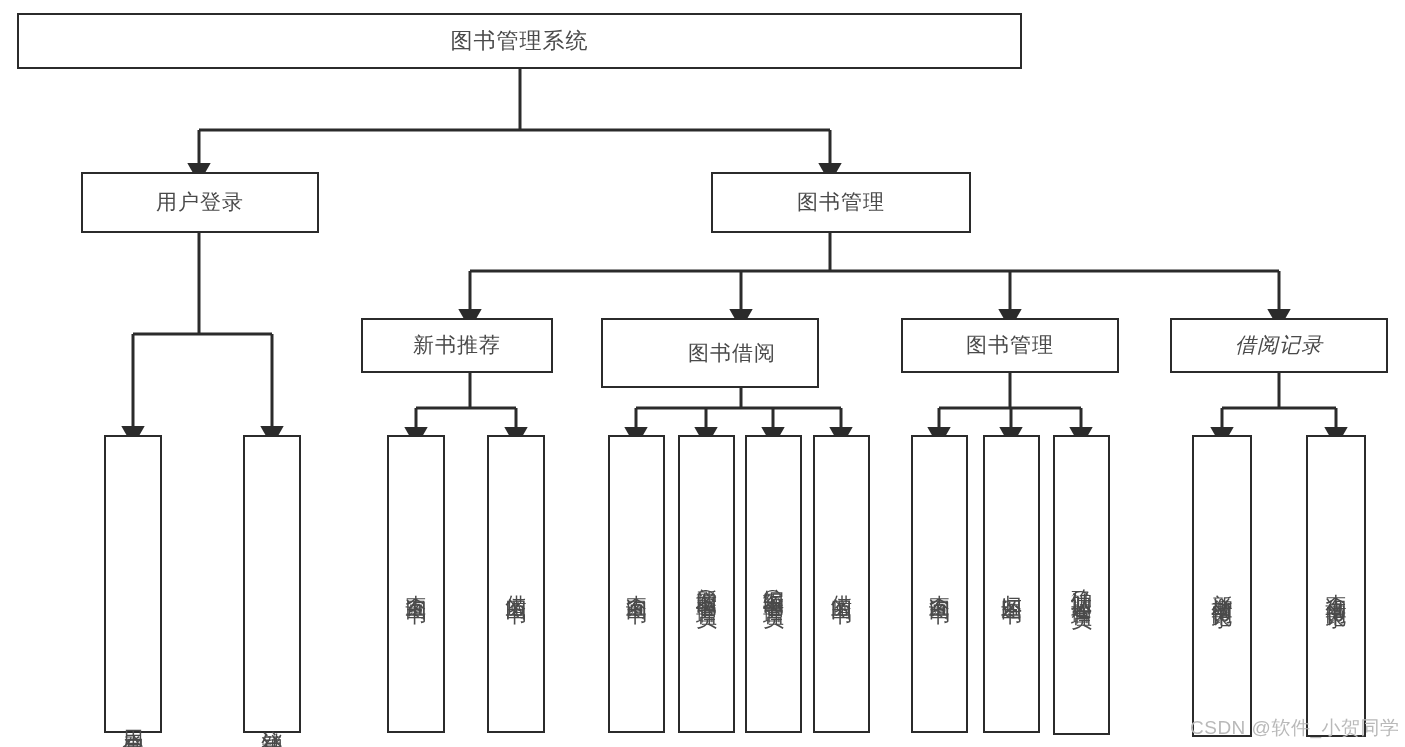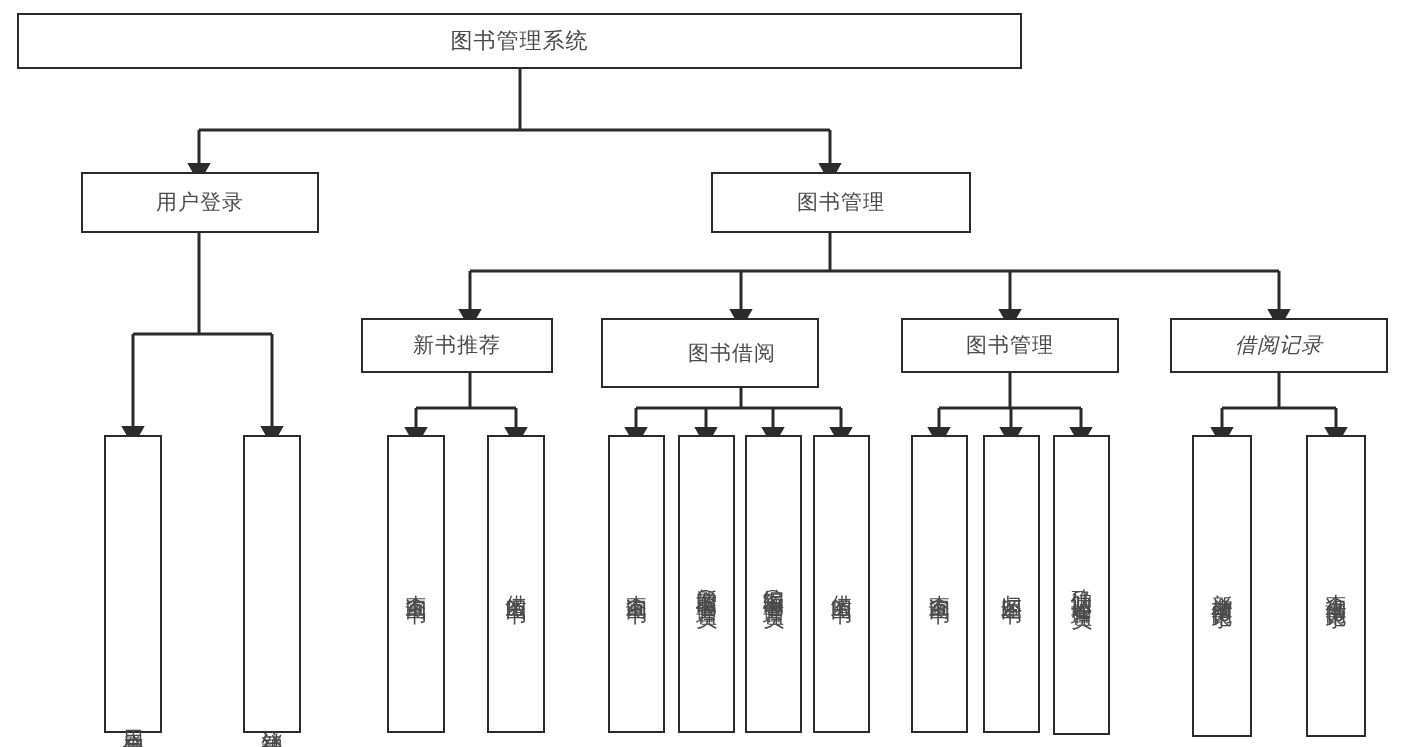--- a/index.html
+++ b/index.html
@@ -186,14 +186,15 @@
   <div class="node leaf" style="left: 1053px; top: 435px; width: 57px; height: 300px;">
     <span class="node-label">确认归还（管理员）</span>
   </div>
   <div class="node leaf" style="left: 1192px; top: 435px; width: 60px; height: 302px;">
     <span class="node-label">新增借阅记录</span>
   </div>
   <div class="node leaf" style="left: 1306px; top: 435px; width: 60px; height: 302px;">
     <span class="node-label">查询借阅记录</span>
   </div>
 
+  <div class="watermark" style="left:1190px; top:715px;">CSDN @软件_小贺同学</div>
 
 </div>
 
 </body></html>

